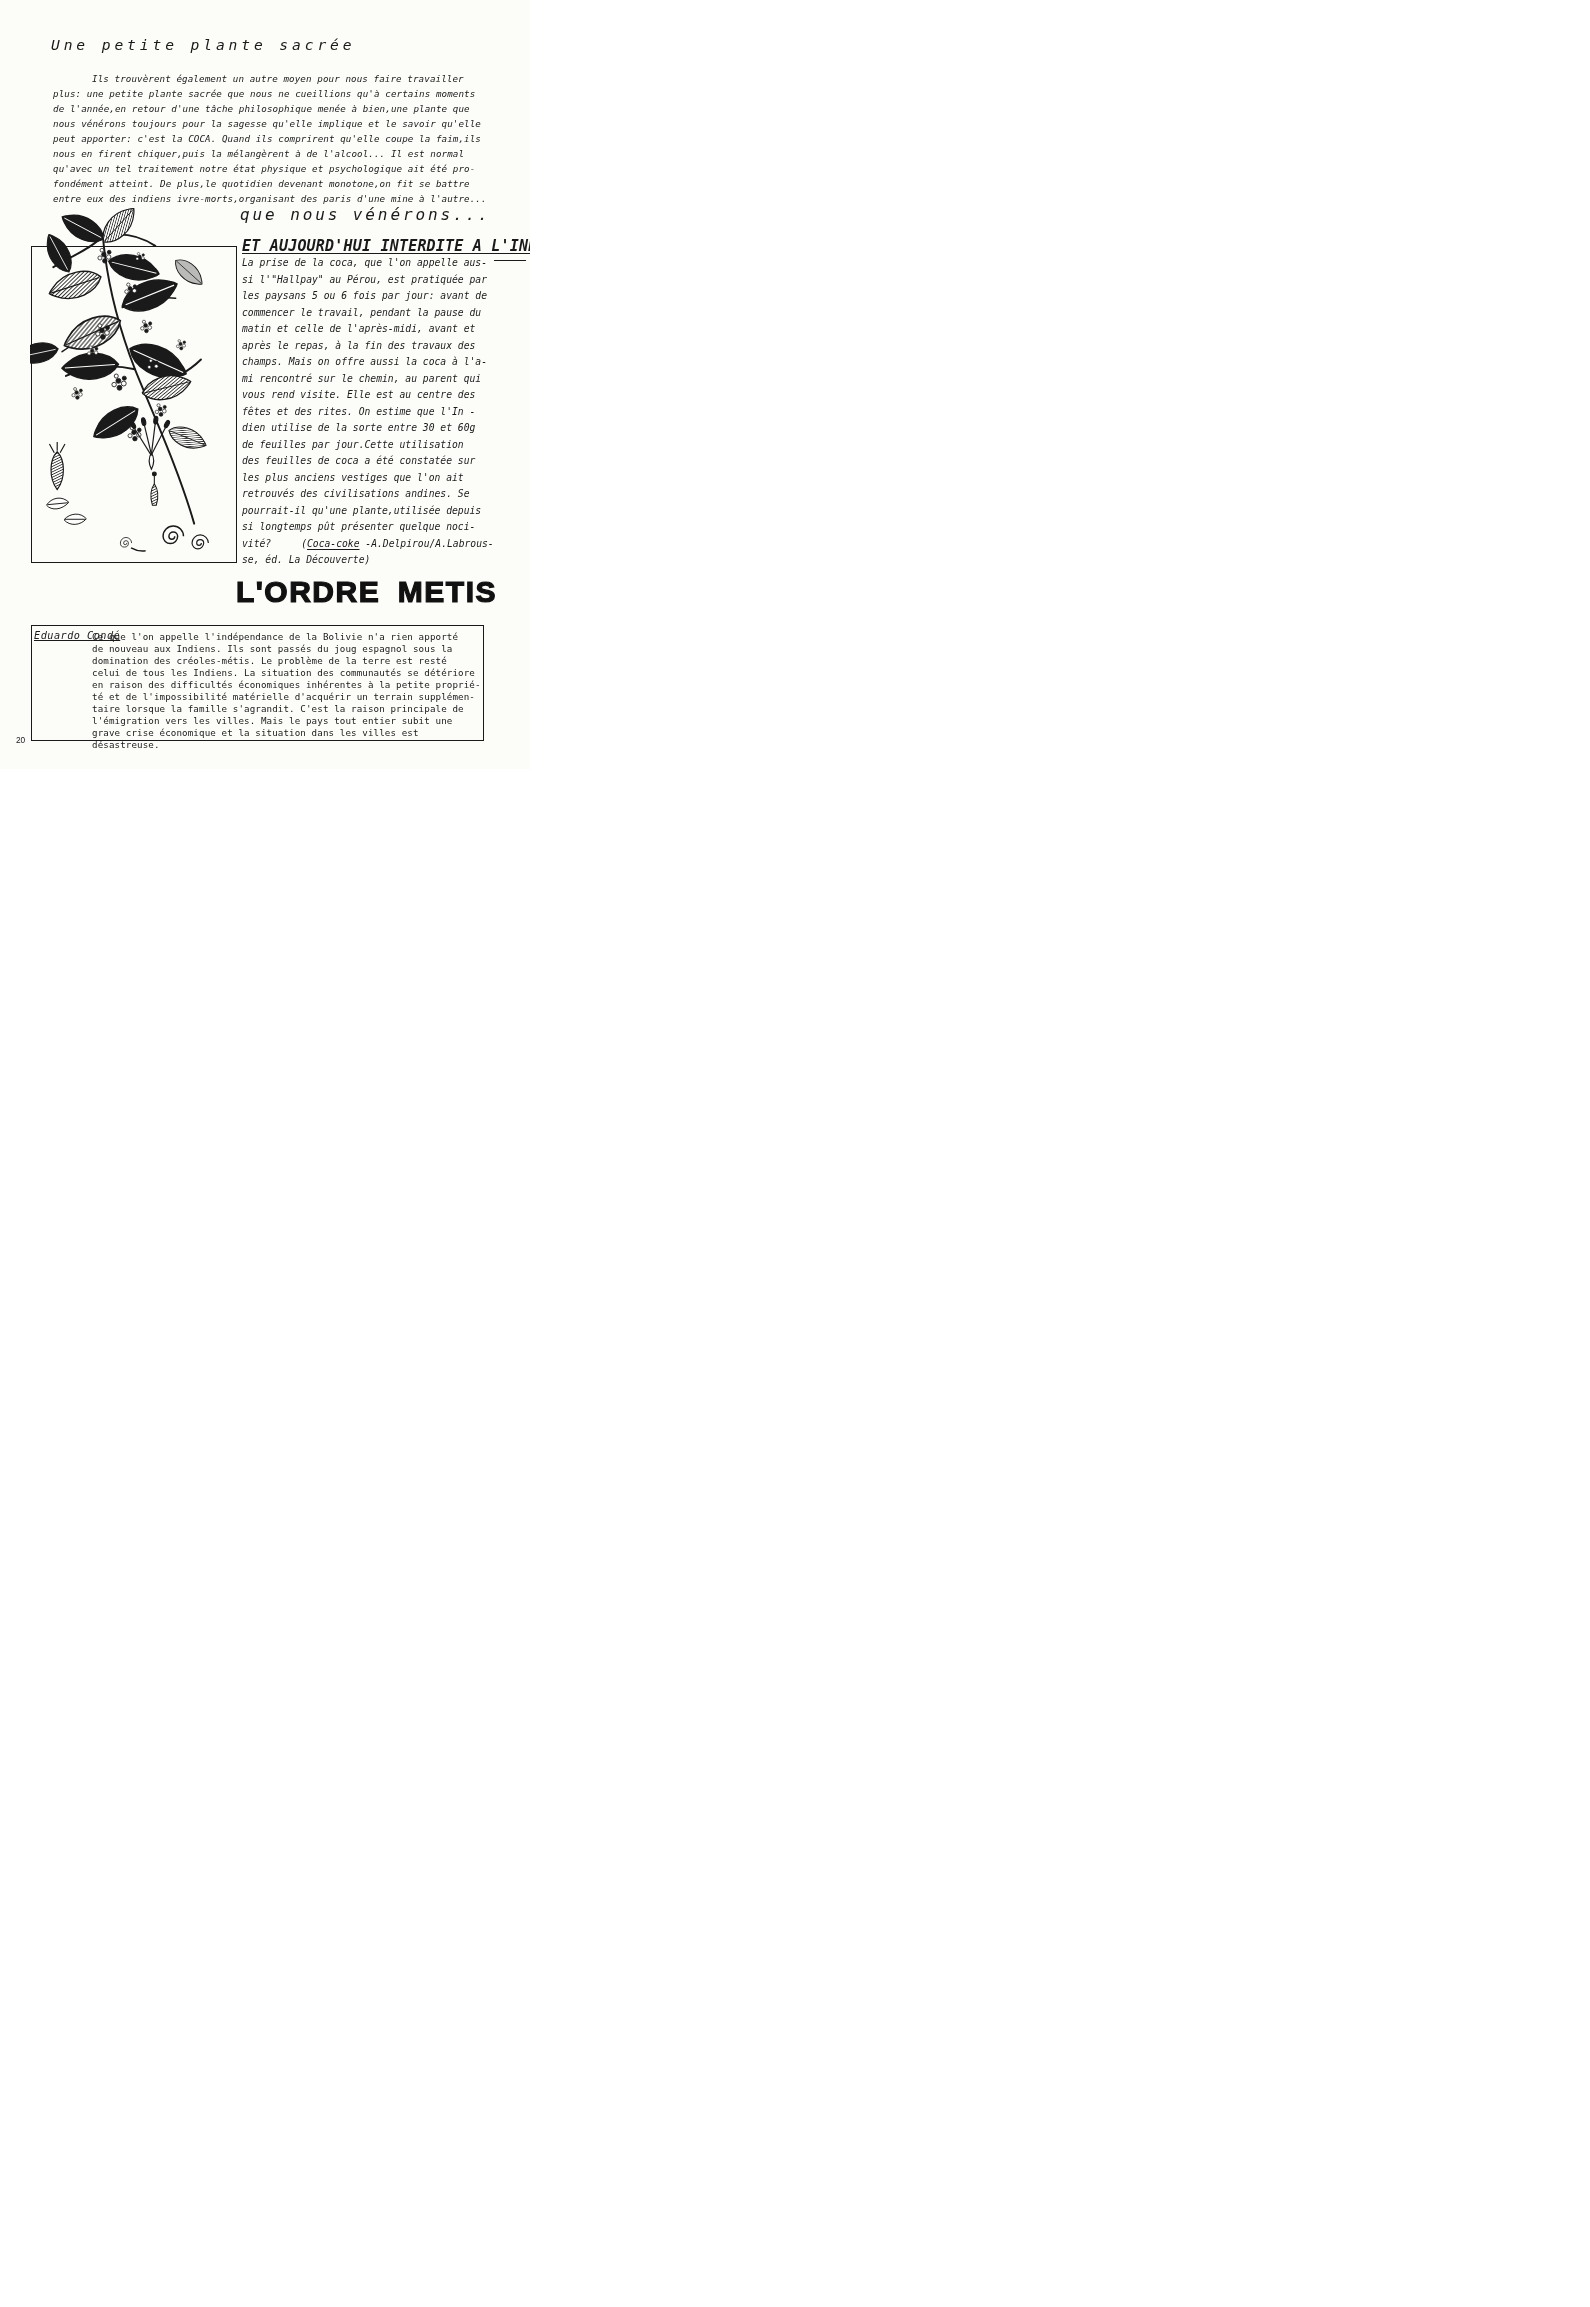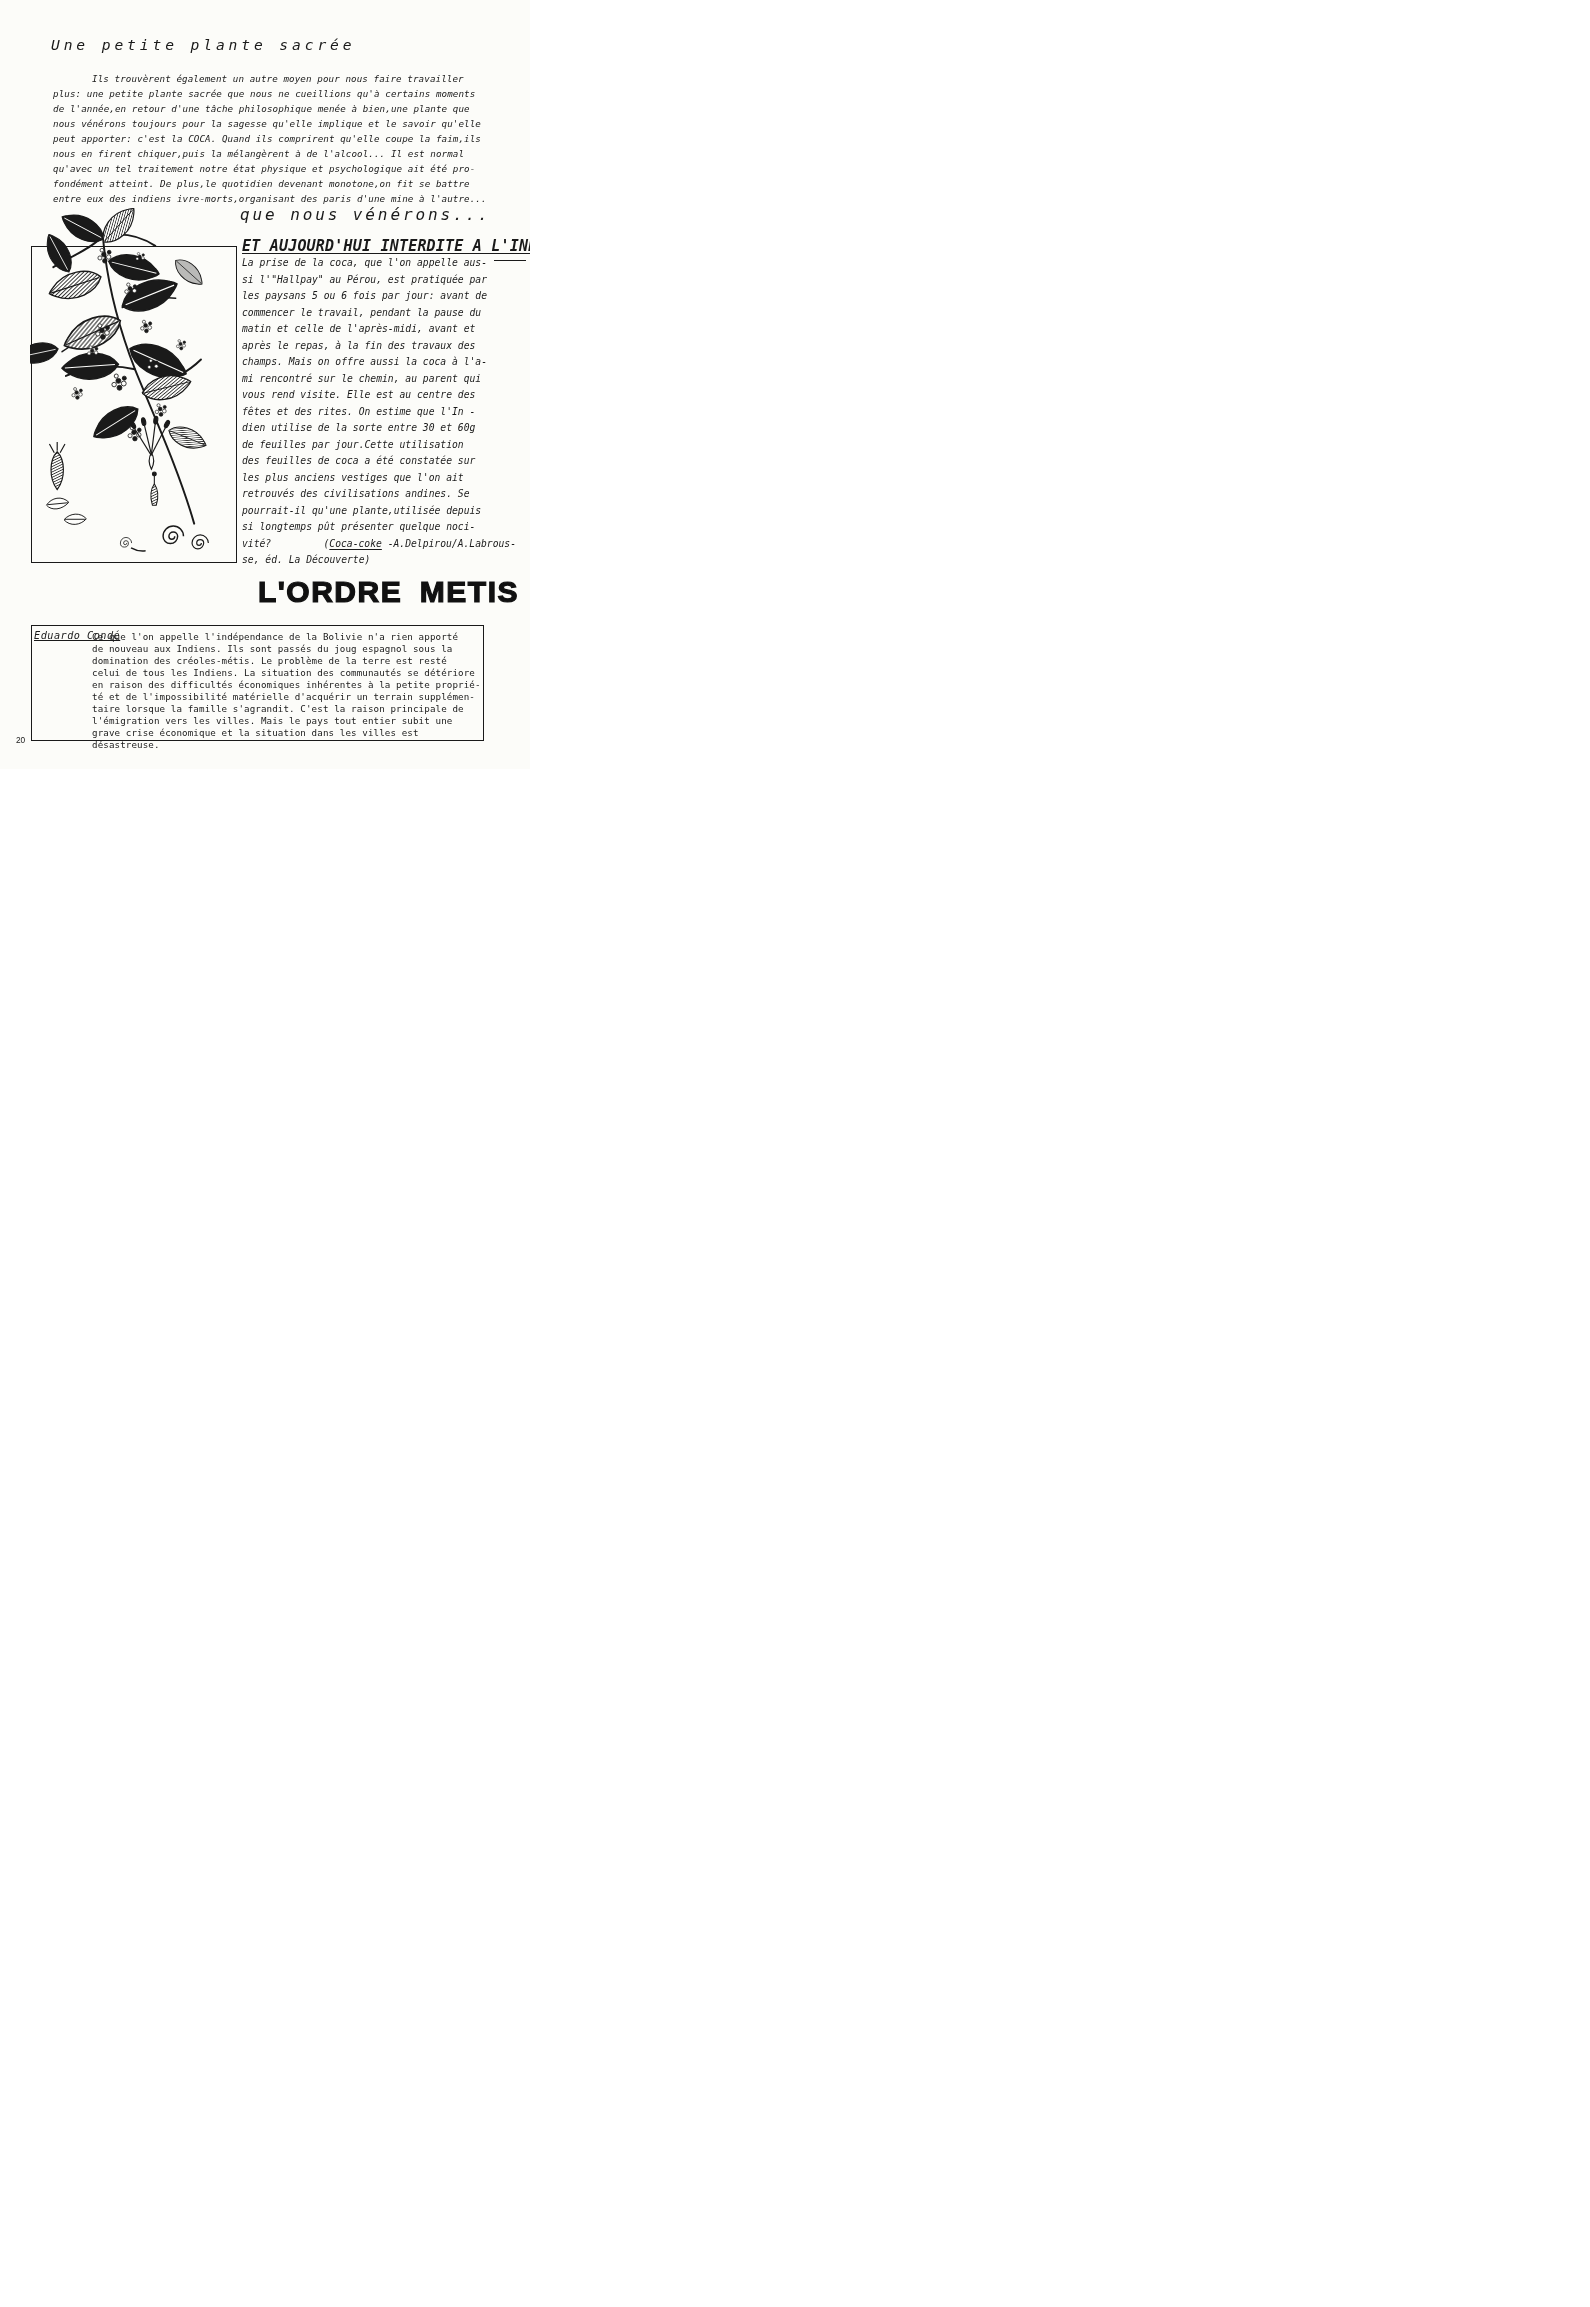--- a/index.html
+++ b/index.html
@@ -32,27 +32,27 @@
     border:1px solid #1a1a1a; background:transparent;
   }
   .plant { position:absolute; left:30px; top:203px; width:204px; height:362px; }
   .coca { position:absolute; left:242px; top:237px; width:274px; font-style:italic; }
   .coca-head {
     font-size:15px; font-weight:bold; letter-spacing:0.2px; white-space:nowrap;
     text-decoration:underline; text-underline-offset:2.4px; text-decoration-thickness:1px;
     margin-bottom:0;
   }
   .coca-body { font-size:9.7px; line-height:16.5px; white-space:pre-wrap; }
-  .coca-last { font-size:9.7px; line-height:16.5px; display:flex;justify-content:space-between; }
+  .coca-last { font-size:9.7px; line-height:16.5px; display:flex; }
   .coca-last .cit { margin-left:30px; white-space:nowrap; }
   .u { text-decoration:underline; text-underline-offset:1.9px; }
   .cit2 { font-size:9.7px; line-height:16.5px; }
   .margin-rule { position:absolute; left:494px; top:260px; width:32px; height:1px; background:#1a1a1a; }
   .headline {
-    position:absolute; left:200px; top:575px; width:319px;
+    position:absolute; left:178px; top:575px; width:319px;
     font-family:"Liberation Sans", sans-serif; font-weight:bold; font-size:30px;
     letter-spacing:1.5px; word-spacing:7.8px; text-align:right; white-space:nowrap;
     -webkit-text-stroke:1.2px #111; color:#111;
   }
   .author { position:absolute; left:34px; top:630px; font-size:10.2px; font-style:italic; letter-spacing:0.5px;text-decoration:underline; }
   .box {
     position:absolute; left:31px; top:625px; width:453px; height:116px;
     border:1px solid #1a1a1a;
   }
   .box-text {

